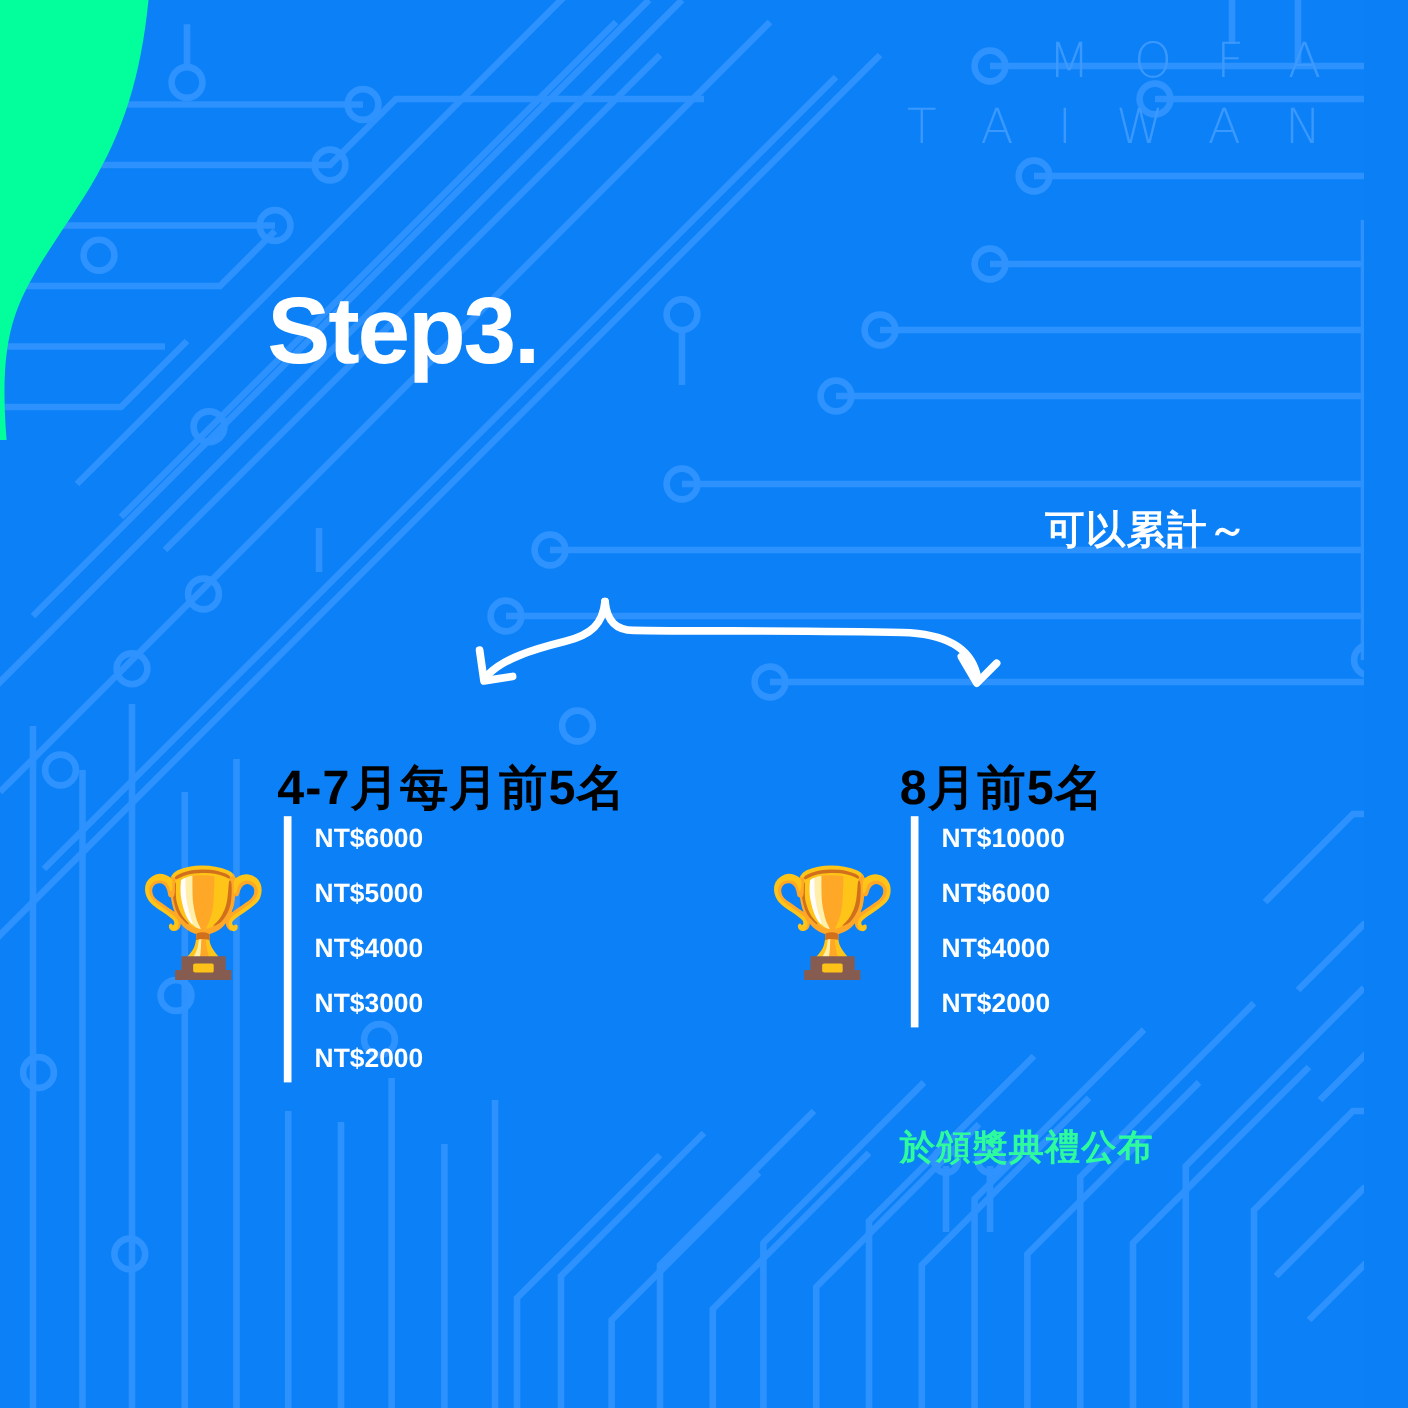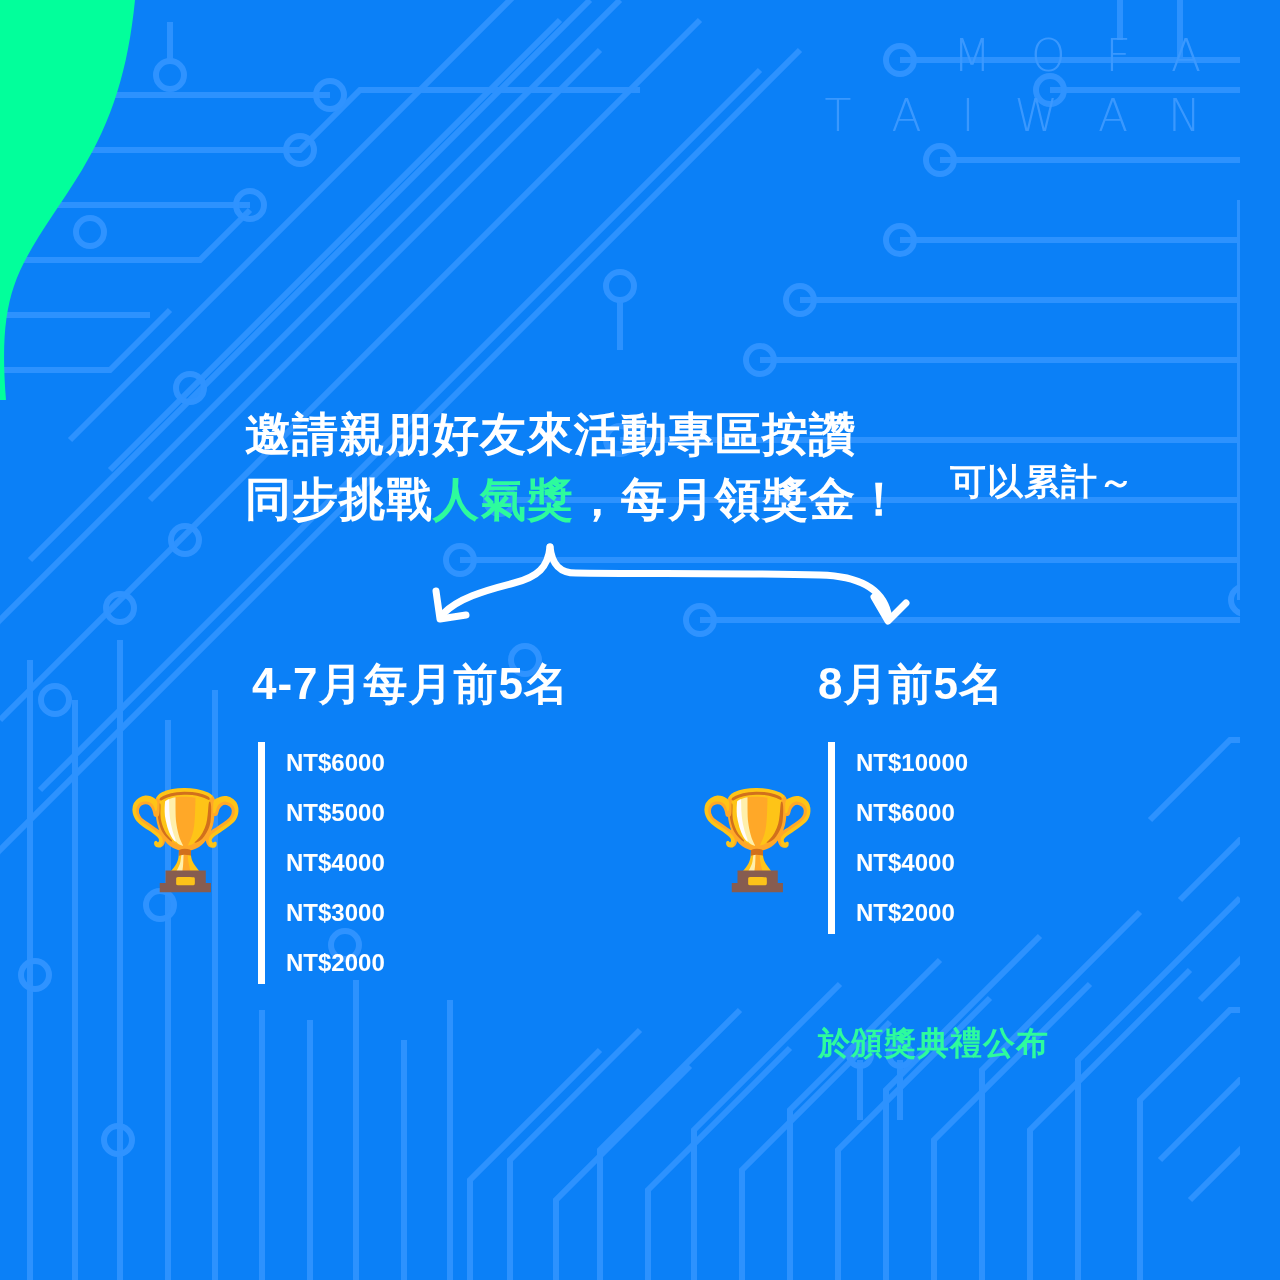--- a/index.html
+++ b/index.html
@@ -99,25 +99,26 @@
     left: 400px;
     top: 535px;
     width: 540px;
     height: 120px;
     pointer-events: none;
   }
 
   
   .col-head {
     position: absolute;
-    color: #ffffff;
+    color: #000000;
     font-weight: 700;
     font-size: 44px;
     letter-spacing: 1px;
     white-space: nowrap;
+    margin-top: 32px;
   }
   .col-head.left  { left: 252px; top: 655px; }
   .col-head.right { left: 818px; top: 655px; }
 
   .prize-block { position: absolute; }
   .prize-block.left  { left: 258px; top: 738px; }
   .prize-block.right { left: 828px; top: 738px; }
 
   .prize-list {
     position: relative;
@@ -283,25 +284,22 @@
 
   <svg id="green-blob" viewBox="0 0 230 400" xmlns="http://www.w3.org/2000/svg" aria-hidden="true">
     <path d="M0 0 H135 C128 70 112 120 82 170 C55 214 26 250 14 286 C4 315 2 350 6 400 H0 Z" fill="#02ff9b"></path>
   </svg>
 
   <div class="logo">
     <div class="logo-line">M O F A</div>
     <div class="logo-line second">T A I W A N</div>
   </div>
 
-
-  <div class="lead">
-    <div>邀請親朋好友來活動專區按讚</div>
-    <div><span>同步挑戰</span><span class="hl">人氣獎</span><span>，每月領獎金！</span></div>
-  </div>
+  <div class="step-title">Step3.</div>
+
 
   <div class="note">可以累計～</div>
 
   <svg id="split-arrow" viewBox="0 0 540 120" xmlns="http://www.w3.org/2000/svg" aria-hidden="true">
     <g fill="none" stroke="#ffffff" stroke-width="7" stroke-linecap="round" stroke-linejoin="round">
       <path d="M150 12 C152 30 160 38 176 38 C230 39 340 38 420 40 C460 41 482 54 488 78"></path>
       <path d="M150 12 C148 32 138 42 114 48 C82 56 58 64 44 78"></path>
     </g>
     <g fill="none" stroke="#ffffff" stroke-width="7" stroke-linecap="round" stroke-linejoin="round">
       <path d="M36 56 L40 84 L66 80"></path>

